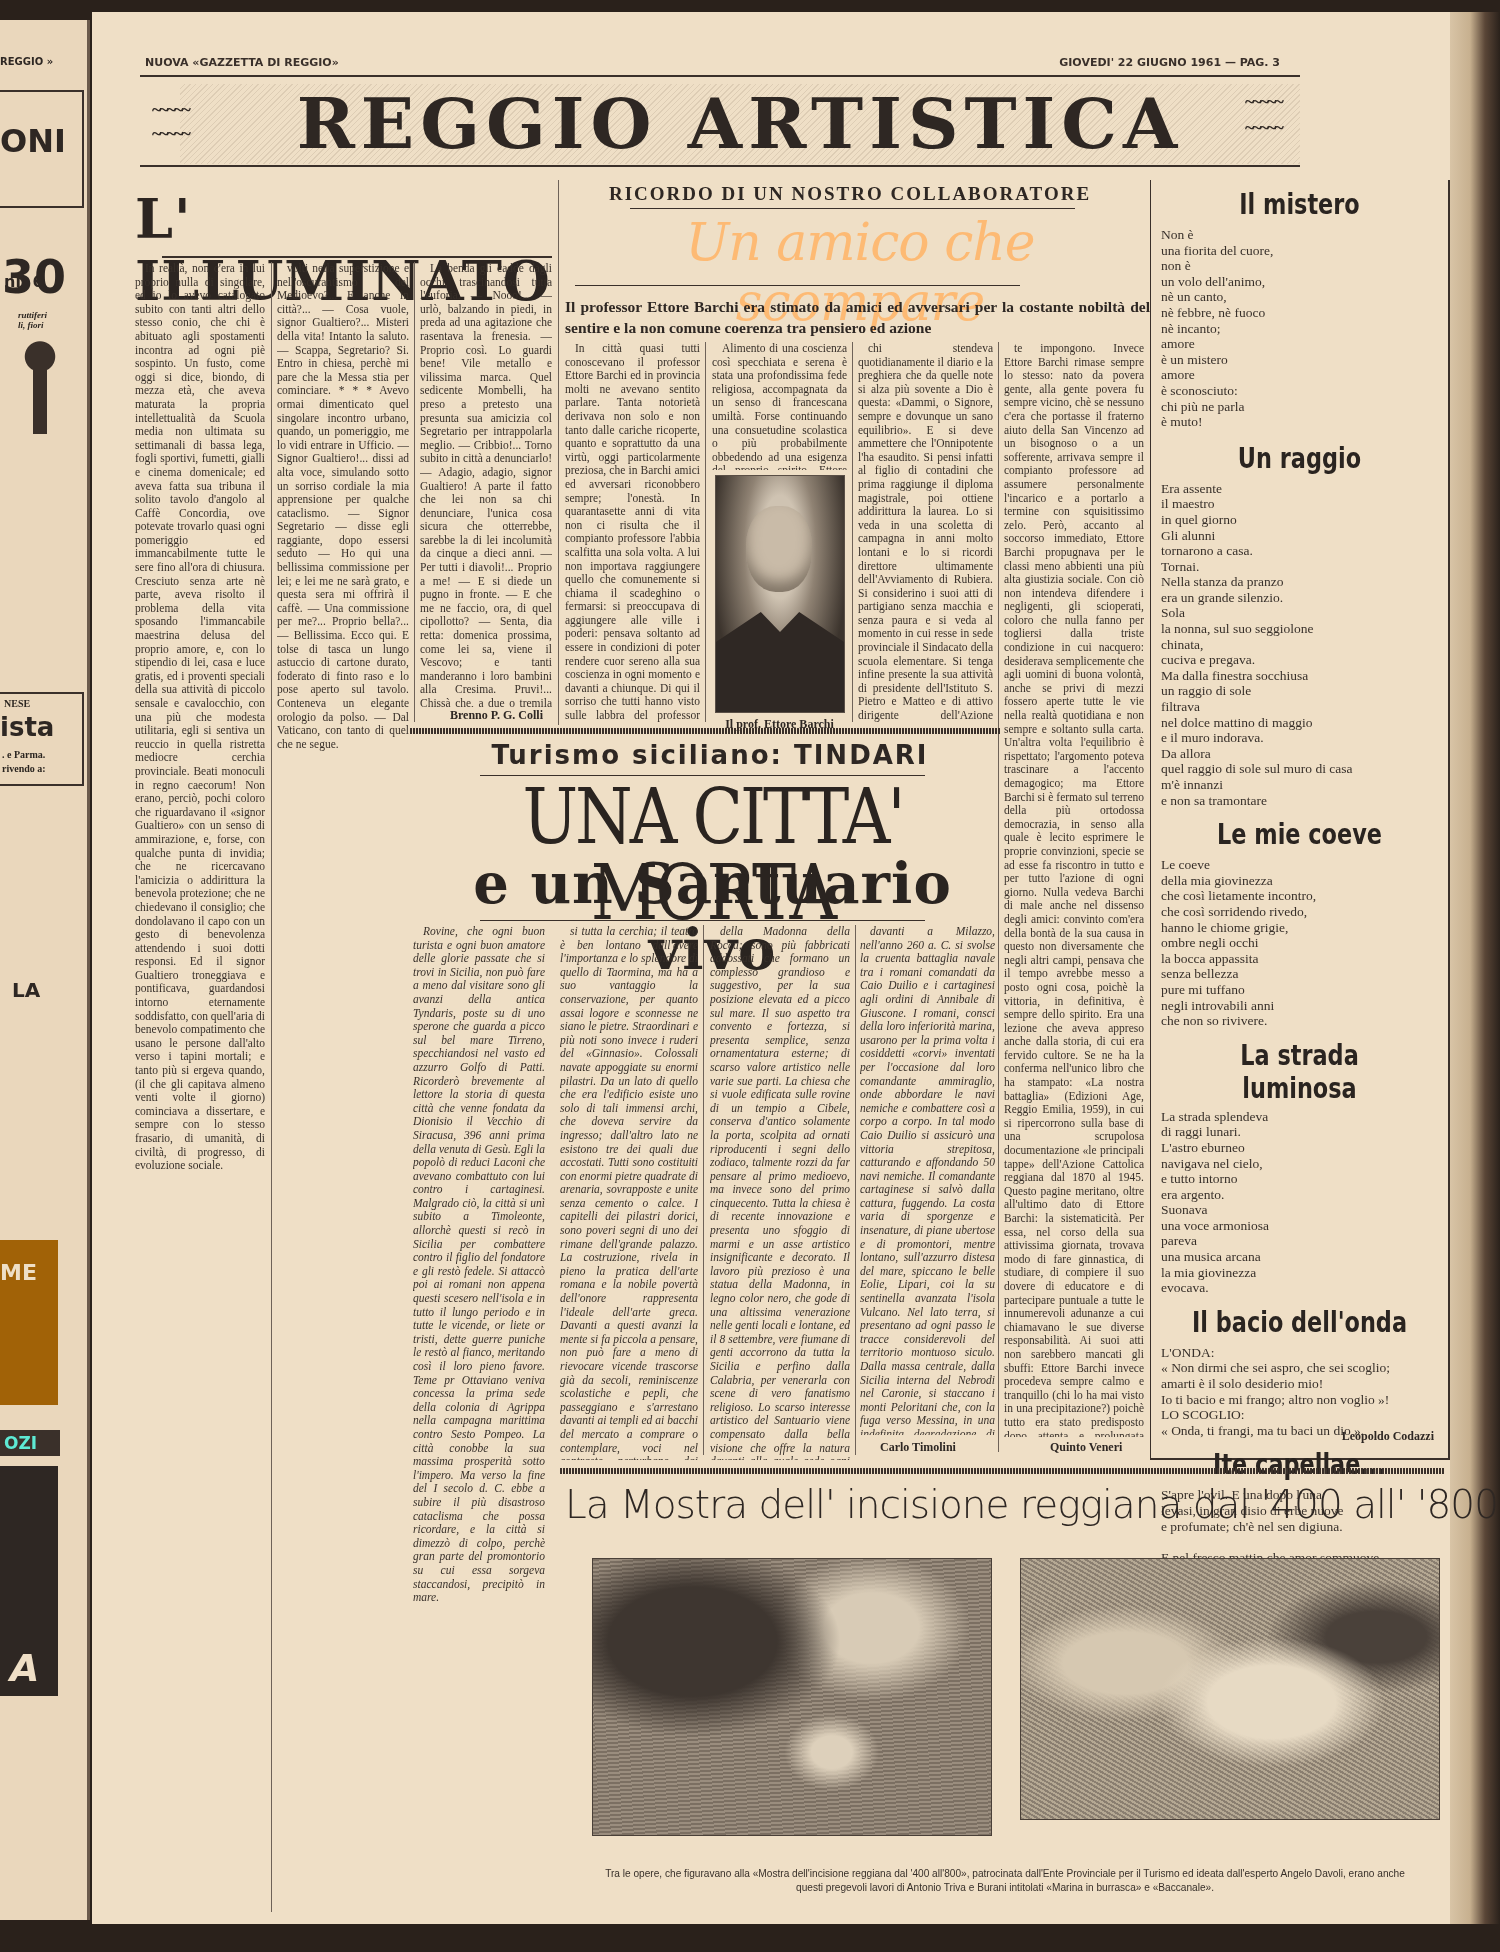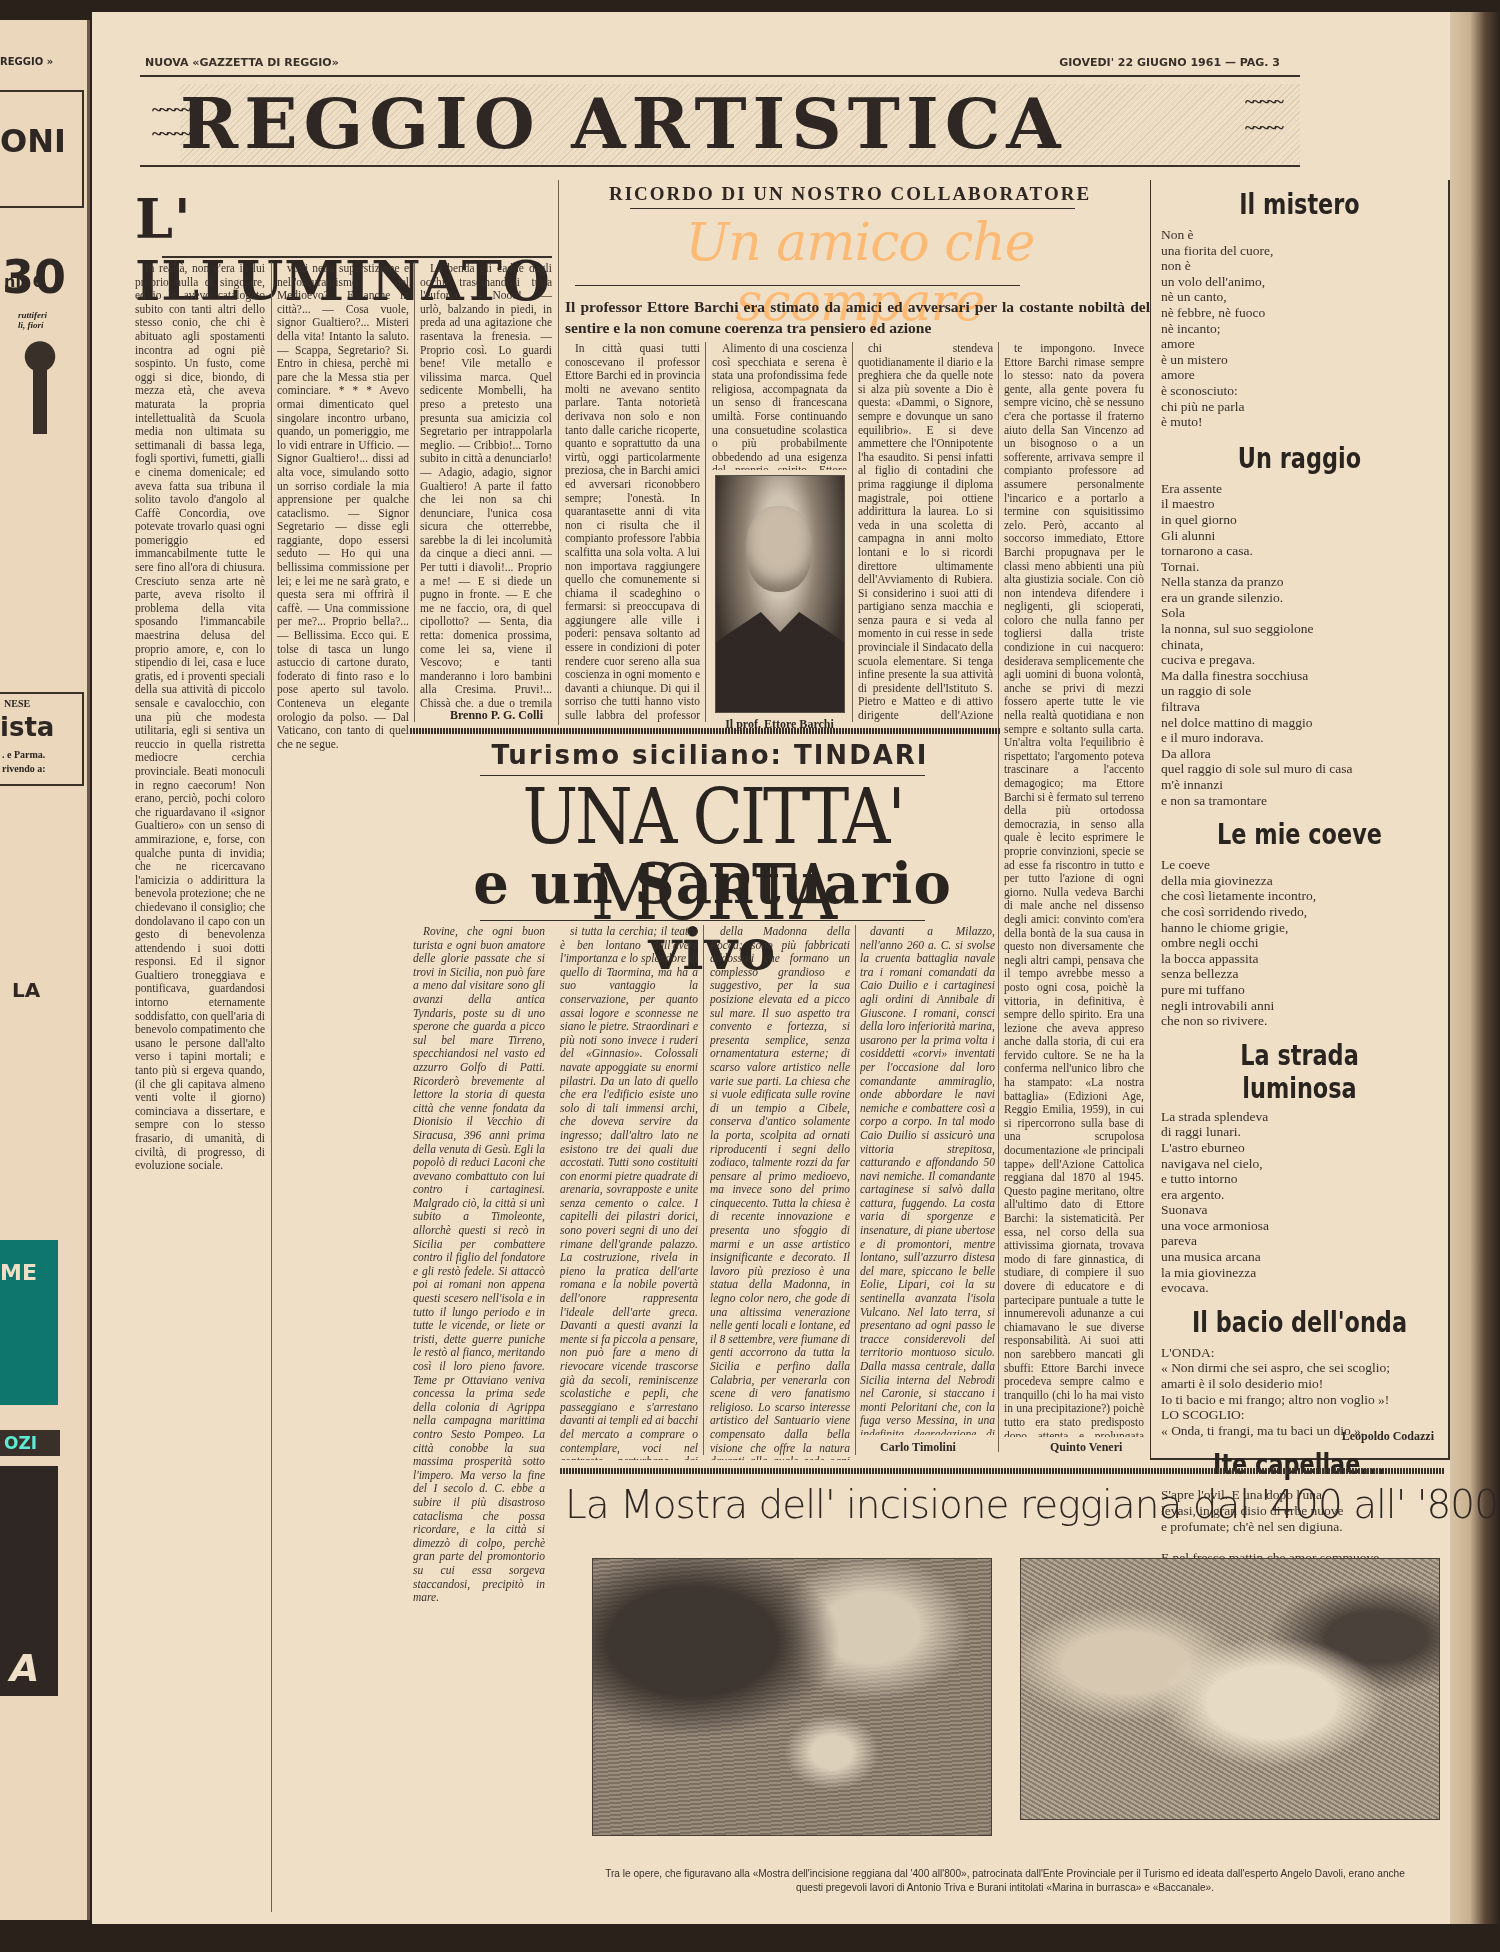--- a/index.html
+++ b/index.html
@@ -8,21 +8,21 @@
   .page-bg{position:absolute;left:0;top:0;width:1500px;height:1952px;background:#2a211b}
   .leftpage{position:absolute;left:0;top:20px;width:90px;height:1900px;background:#ead7bc;border-right:3px solid #6b5a4c;overflow:hidden}
   .sheet{position:absolute;left:92px;top:12px;width:1358px;height:1912px;background:#efdfc6}
   .rightedge{position:absolute;left:1450px;top:12px;width:50px;height:1912px;background:linear-gradient(90deg,#d8c4a6,#c7b08f 40%,#5a4637 70%,#2a211b)}
   .bottomdark{position:absolute;left:0;top:1924px;width:1500px;height:28px;background:#2a211b}
 
   .masthead{position:absolute;left:145px;top:56px;width:1135px;height:20px;font-family:"DejaVu Sans",sans-serif;font-weight:bold;font-size:11px;color:#3a302a}
   .masthead .l{position:absolute;left:0;top:0}
   .masthead .r{position:absolute;right:0;top:0}
   .rule{position:absolute;background:#3a302a}
-  .section-title{position:absolute;left:180px;top:84px;width:1120px;height:80px;text-align:left;font-family:"DejaVu Serif",serif;font-weight:bold;font-size:70px;letter-spacing:6px;color:#2e2723;line-height:80px;
+  .section-title{position:absolute;left:180px;top:84px;width:1120px;height:80px;text-align:center;font-family:"DejaVu Serif",serif;font-weight:bold;font-size:70px;letter-spacing:6px;color:#2e2723;line-height:80px;
     background:repeating-linear-gradient(135deg,rgba(0,0,0,0) 0 3px,rgba(120,100,80,.15) 3px 4px)}
   .wavy{position:absolute;font-size:18px;color:#2e2723;letter-spacing:-2px;font-weight:bold}
 
   .col{position:absolute;font-size:11.5px;line-height:13.6px;text-align:justify;color:#38302a;overflow:hidden}
   .col p{text-indent:10px}
   .vrule{position:absolute;width:1px;background:#6e6258}
   .illum{position:absolute;left:135px;top:188px;width:420px;font-family:"DejaVu Serif",serif;font-weight:bold;font-size:54px;letter-spacing:1px;color:#2c2521;line-height:62px}
   .kicker{position:absolute;font-family:"Liberation Serif",serif;font-weight:bold;font-size:19px;letter-spacing:2px;text-align:center;color:#2e2723}
   .amico{position:absolute;left:565px;top:212px;width:590px;text-align:center;font-family:"DejaVu Serif",serif;font-style:italic;font-size:52px;color:#fdba74;line-height:60px;letter-spacing:-1px}
   .deck{position:absolute;left:565px;top:296px;width:585px;font-weight:bold;font-size:15.5px;line-height:21px;text-align:justify;color:#2e2723}
@@ -73,21 +73,21 @@
   <div style="position:absolute;left:10px;top:320px;width:60px;height:110px;background:radial-gradient(circle at 50% 15%,#3a302a 0 15%,transparent 16%),linear-gradient(#3a302a,#3a302a) 50% 60%/14px 70px no-repeat"></div>
   <div class="ad-box" style="top:672px;height:94px">
     <div style="position:absolute;left:4px;top:4px;font-size:10px;font-weight:bold">NESE</div>
     <div class="ad-text" style="position:absolute;left:0;top:18px;font-size:26px">ista</div>
     <div style="position:absolute;left:2px;top:54px;font-size:10px;line-height:14px;font-weight:bold">
       <div>. e Parma.</div>
         <div>rivendo a:</div>
     </div>
   </div>
   <div class="ad-text" style="position:absolute;left:12px;top:958px;font-size:20px">LA</div>
-  <div style="position:absolute;left:0;top:1220px;width:58px;height:165px;background:#0f766e">
+  <div style="position:absolute;left:0;top:1220px;width:58px;height:165px;background:#a16207">
     <div class="ad-text" style="position:absolute;left:0;top:20px;font-size:22px;color:#efdfc6">ME</div>
   </div>
   <div style="position:absolute;left:0;top:1410px;width:60px;height:26px;background:#3a302a">
     <div class="ad-text" style="position:absolute;left:4px;top:3px;font-size:17px;color:#5eead4">OZI</div>
   </div>
   <div style="position:absolute;left:0;top:1446px;width:58px;height:230px;background:#2e2723">
     <div class="ad-text" style="position:absolute;left:10px;top:180px;font-size:38px;color:#efdfc6;font-style:italic">A</div>
   </div>
 </div>
 

